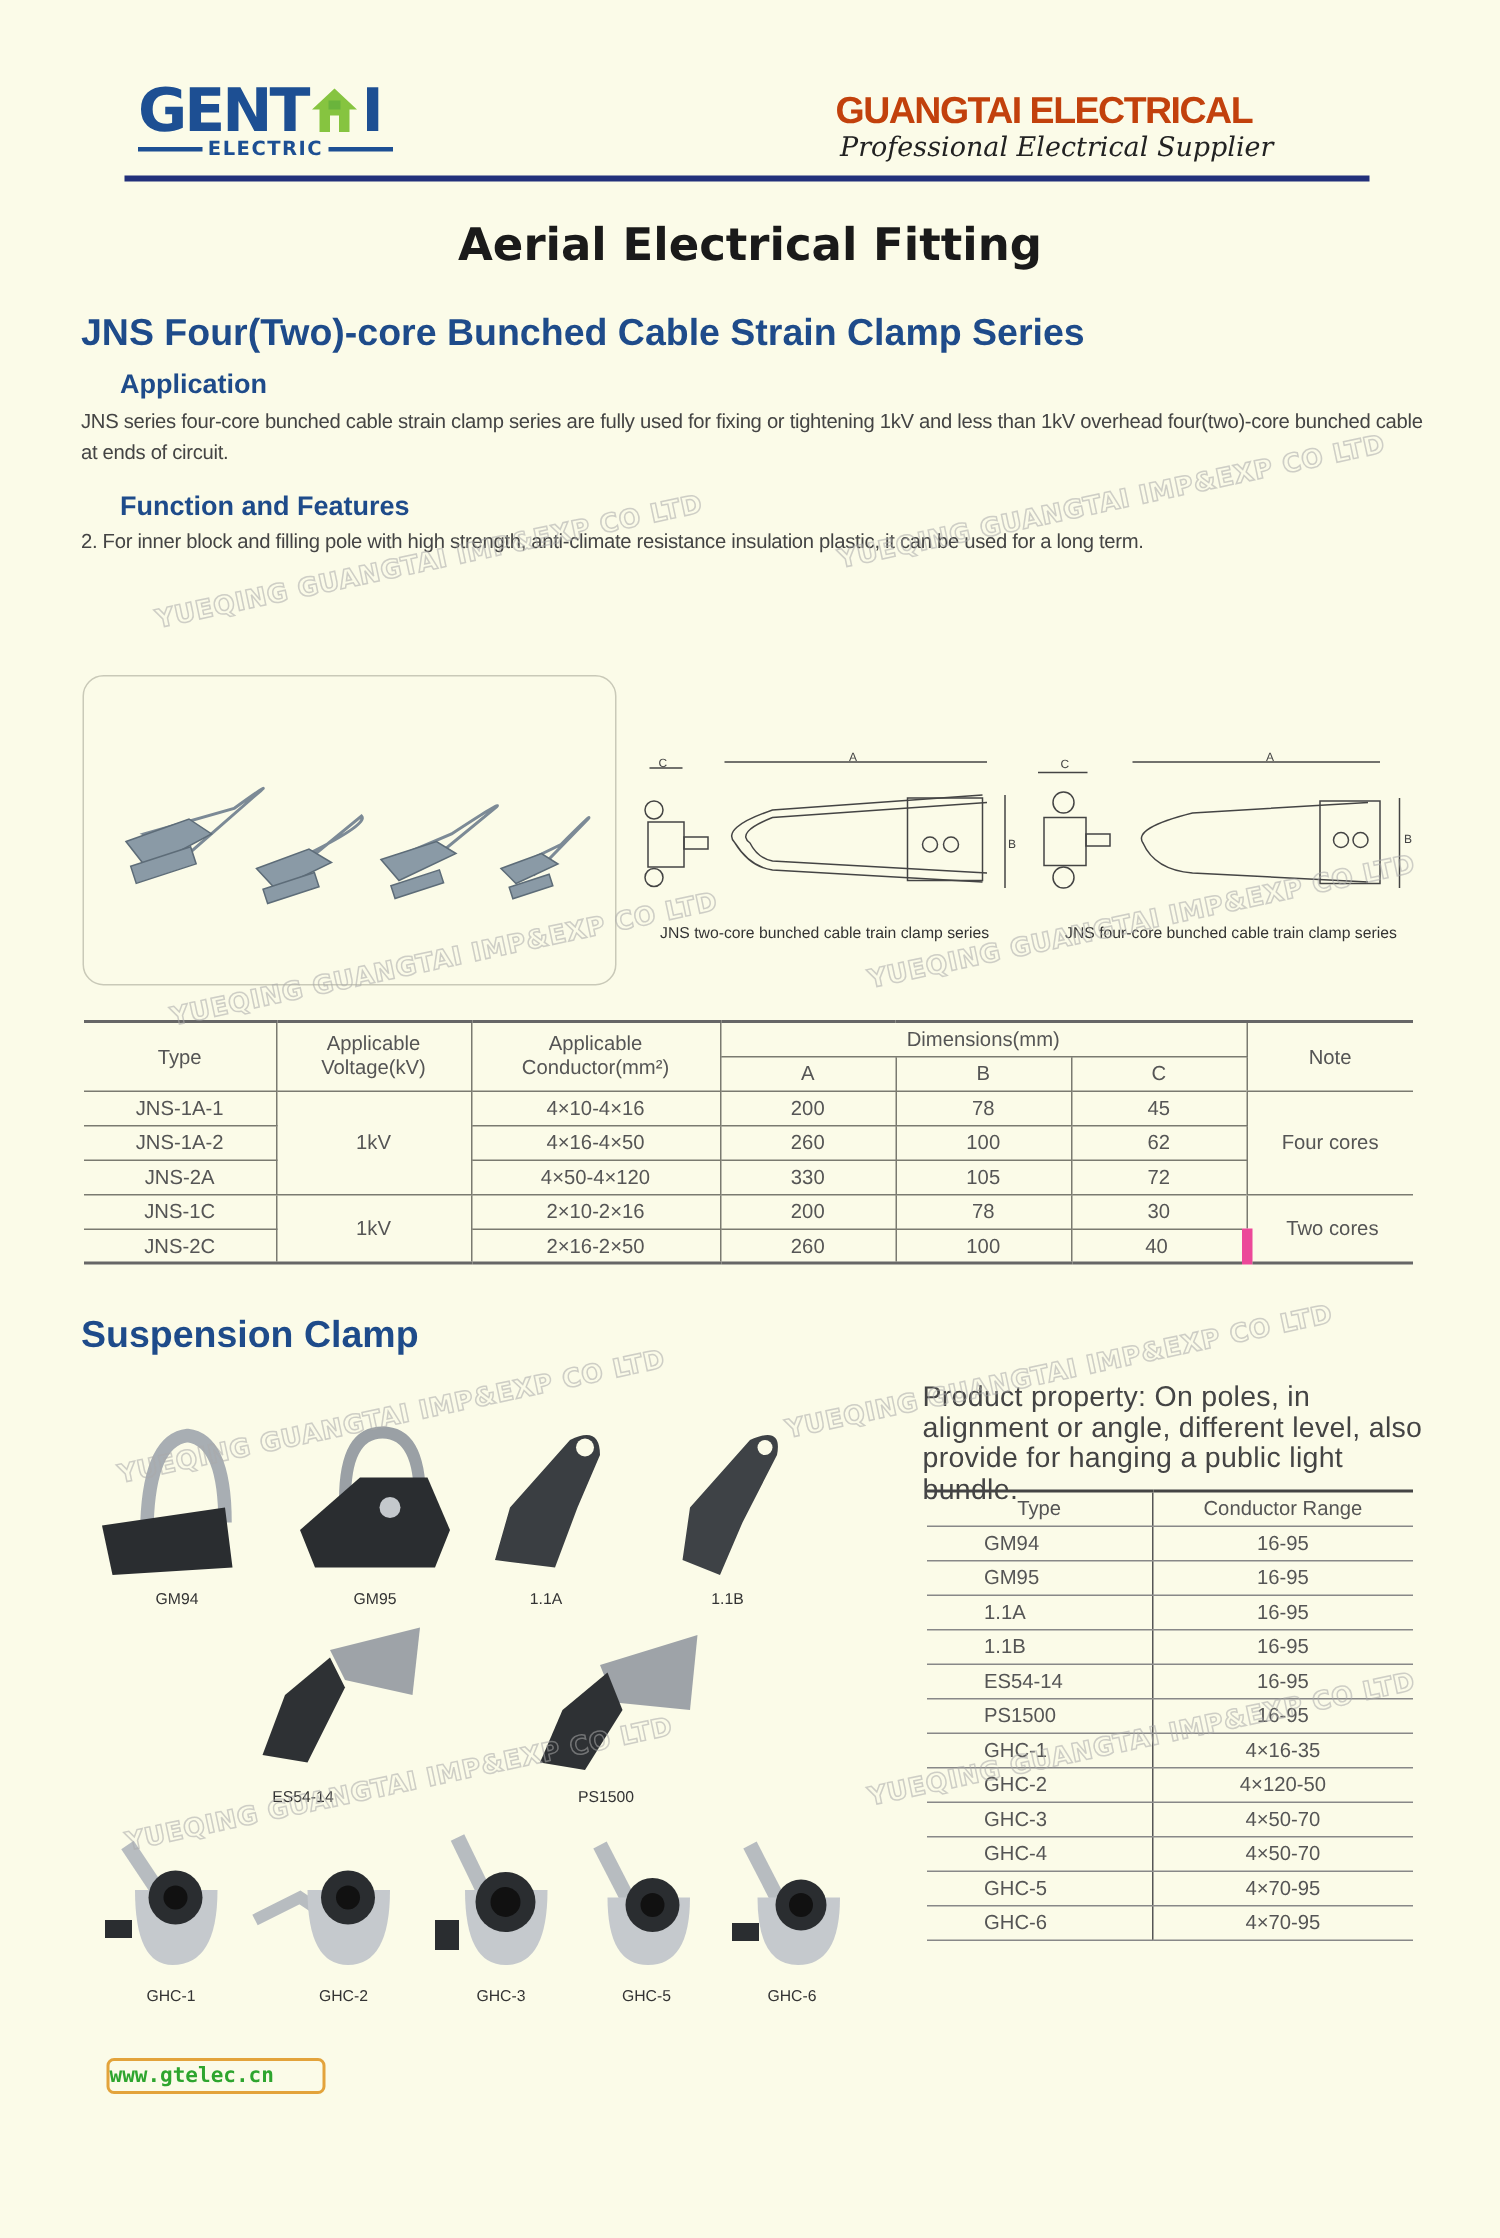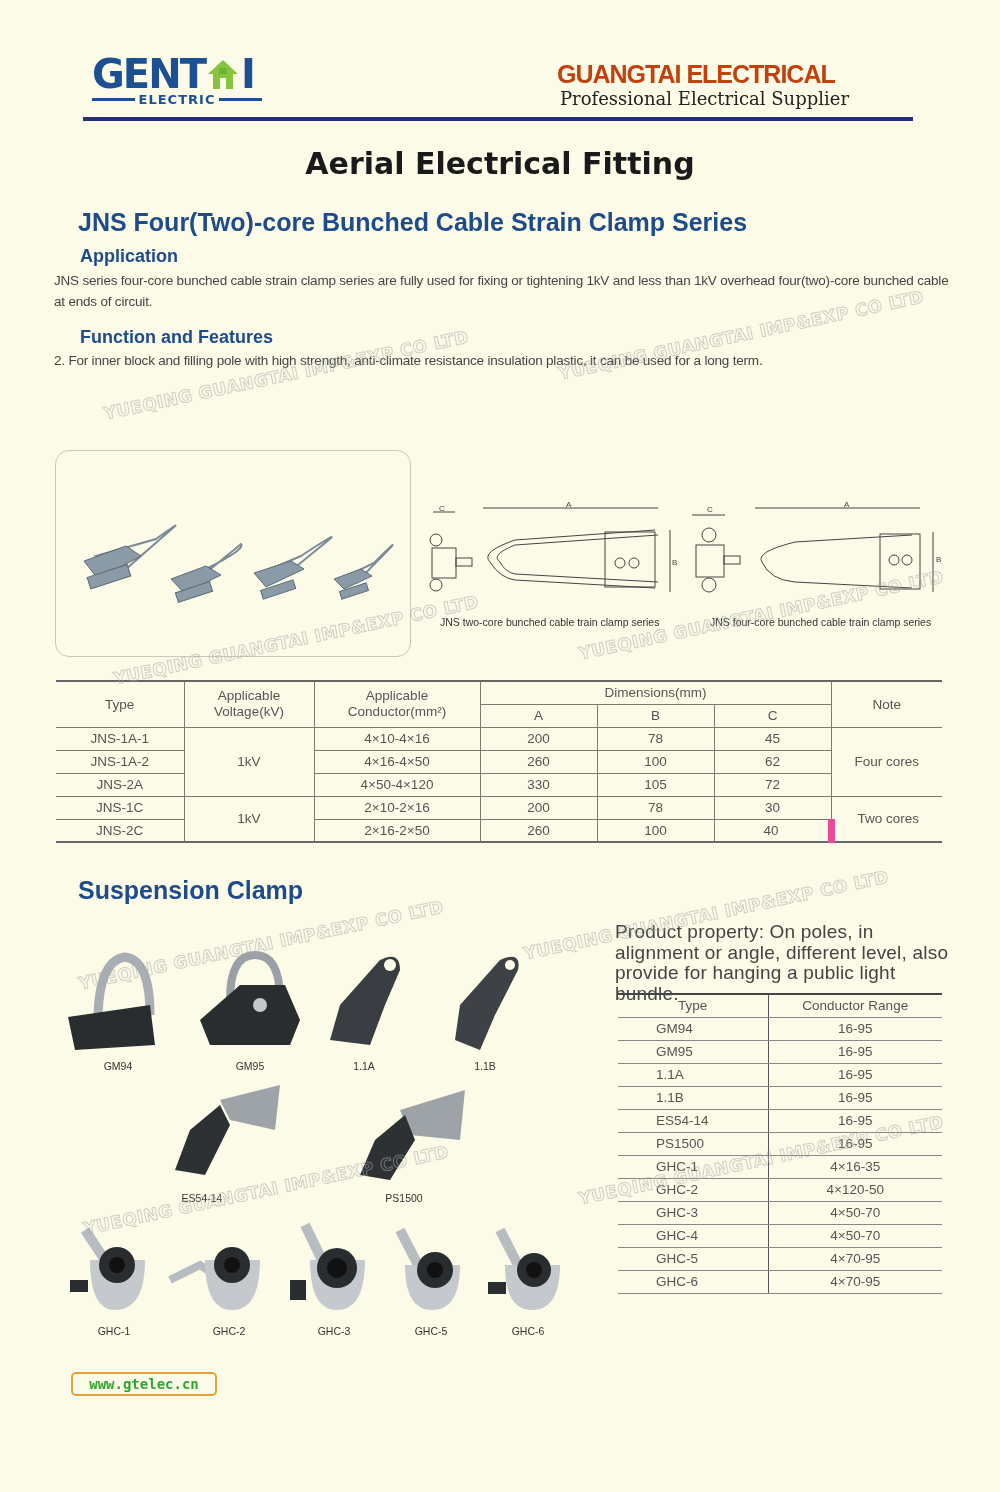--- a/index.html
+++ b/index.html
@@ -3,44 +3,44 @@
 <meta charset="utf-8">
 <style>
   * { box-sizing: border-box; margin: 0; padding: 0; }
   body { width: 1000px; height: 1492px; background: #fbfbe8; font-family: "Liberation Sans", sans-serif; color: #444; position: relative; overflow: hidden; }
   .abs { position: absolute; }
   .logo-main { left: 92px; top: 52px; font-family: "DejaVu Sans", sans-serif; font-weight: bold; font-size: 40px; color: #1d4f93; letter-spacing: -2px; line-height: 44px; }
   .logo-main .house { display: inline-block; width: 34px; height: 32px; position: relative; vertical-align: -2px; margin: 0 1px; }
   .logo-sub { left: 92px; top: 92px; width: 170px; display: flex; align-items: center; gap: 4px; font-family: "DejaVu Sans", sans-serif; font-weight: bold; font-size: 13px; color: #1d4f93; letter-spacing: 1px; }
   .logo-sub .line { flex: 1; height: 3px; background: #1d4f93; }
   .brand-name { left: 557px; top: 60px; font-size: 25px; font-weight: bold; color: #c2410c; letter-spacing: -1px; }
-  .brand-tag { left: 560px; top: 88px; font-family: "DejaVu Serif", serif; font-size: 18px; color: #222; }
+  .brand-tag { left: 560px; top: 88px; font-family: "DejaVu Serif", serif; font-style: italic; font-size: 18px; color: #222; }
   .rule { left: 83px; top: 117px; width: 830px; height: 4px; background: #22307a; }
   .page-title { left: 0; top: 146px; width: 1000px; text-align: center; font-family: "DejaVu Sans", sans-serif; font-weight: bold; font-size: 30px; color: #1a1a1a; }
-  .h1 { font-size: 25px; font-weight: bold; color: #1e4b8a; margin-left: 24px; }
+  .h1 { font-size: 25px; font-weight: bold; color: #1e4b8a; }
   .h2 { font-size: 18px; font-weight: bold; color: #1e4b8a; margin-left: 26px; }
   .para { font-size: 13.5px; line-height: 20.5px; color: #444; letter-spacing: -0.2px; }
   .photo-box { left: 55px; top: 450px; width: 356px; height: 207px; border: 1px solid #c9c9b8; border-radius: 14px; }
   .caption { font-size: 10.5px; color: #333; }
   table { border-collapse: collapse; }
   .spec { left: 56px; top: 680px; width: 886px; font-size: 13.5px; color: #555; }
   .spec th, .spec td { border-bottom: 1px solid #7a7a70; border-right: 1px solid #7a7a70; text-align: center; font-weight: normal; height: 23px; padding: 0; }
   .spec tr th:last-child, .spec tr td:last-child { border-right: none; }
   .spec thead tr:first-child th { border-top: 2px solid #666; }
   .spec tbody tr:last-child td { border-bottom: 2px solid #666; }
   .susp-table { left: 618px; top: 993px; width: 324px; font-size: 13.5px; color: #555; }
   .susp-table th, .susp-table td { border-bottom: 1px solid #888; height: 23px; font-weight: normal; padding: 0; }
   .susp-table th { border-top: 2px solid #444; }
   .susp-table td:first-child, .susp-table th:first-child { border-right: 1px solid #555; width: 150px; }
   .susp-table td:first-child { text-align: left; padding-left: 38px; }
   .susp-table th:first-child { text-align: center; }
   .susp-table td:last-child, .susp-table th:last-child { text-align: center; }
   .product { text-align: center; font-size: 10.5px; color: #333; }
   .watermark { font-family: "DejaVu Sans", sans-serif; font-weight: bold; font-size: 17px; color: transparent; -webkit-text-stroke: 1px rgba(170,170,170,0.55); transform: rotate(-12deg); white-space: nowrap; letter-spacing: 0.5px; }
-  .url-box { left: 71px; top: 1372px; width: 146px; height: 24px; border: 2px solid #e3a33b; border-radius: 5px; text-align: center; font-family: "DejaVu Sans Mono", monospace; font-size: 14px; font-weight: bold; color: #2ea52e; line-height: 20px; }
+  .url-box { left: 71px; top: 1372px; width: 146px; height: 24px; border: 2px solid #e3a33b; border-radius: 5px; font-family: "DejaVu Sans Mono", monospace; font-size: 14px; font-weight: bold; color: #2ea52e; line-height: 20px; }
 </style>
 </head>
 <body>
 
 <div class="abs logo-main">
   <span>GENT</span><span class="house"><svg width="34" height="32" viewBox="0 0 34 32">
         <polygon points="17,2 2,16 7,16 7,31 27,31 27,16 32,16" fill="#86c440"></polygon>
         <rect x="14" y="20" width="6" height="11" fill="#fbfbe8"></rect>
         <rect x="13" y="10" width="8" height="6" fill="#6ab43c"></rect>
       </svg></span><span>I</span>

